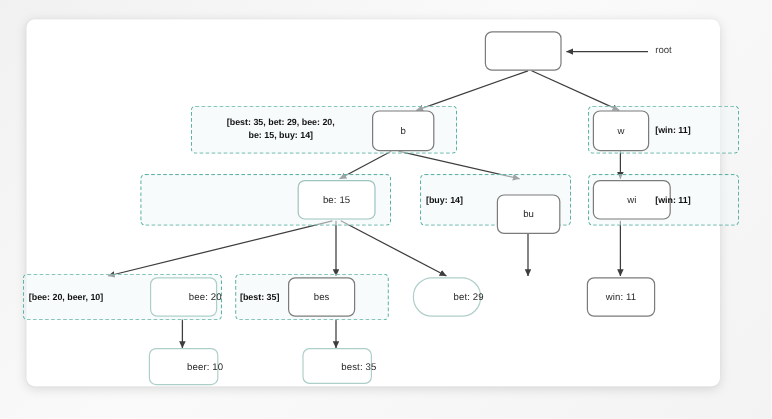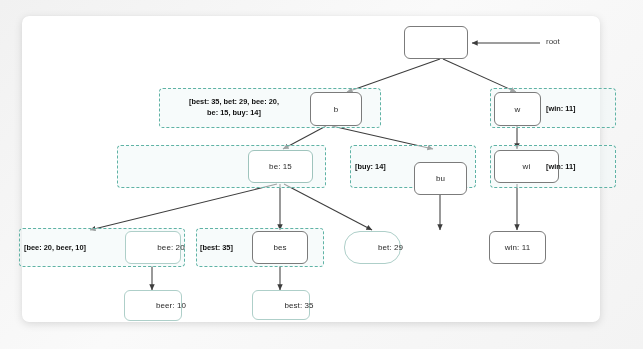--- a/index.html
+++ b/index.html
@@ -141,21 +141,21 @@
   <div class="node gray" style="left:494px; top:92px; width:47px; height:34px;">w</div>
 
   <div class="node teal" style="left:248px; top:150px; width:65px; height:33px;">be: 15</div>
 
   <div class="node gray" style="left:414px; top:150px; width:53px; height:33px;margin-top:12px;">bu</div>
 
   <div class="node gray" style="left:494px; top:150px; width:65px; height:33px;">wi</div>
 
   <div class="node tealsoft" style="left:125px; top:231px; width:56px; height:33px;">bee: 20</div>
 
-  <div class="node gray" style="left:252px; top:231px; width:56px; height:33px;">bes</div>
+  <div class="node gray" style="left:240px; top:231px; width:56px; height:33px;">bes</div>
 
   <div class="node tealsoft" style="left:344px; top:231px; width:57px; height:33px;border-radius:16px;">bet: 29</div>
 
 
   <div class="node gray" style="left:489px; top:231px; width:57px; height:33px;">win: 11</div>
 
   <div class="node tealsoft" style="left:124px; top:290px; width:58px; height:31px;">beer: 10</div>
 
   <div class="node tealsoft" style="left:252px; top:290px; width:58px; height:30px;">best: 35</div>
 

